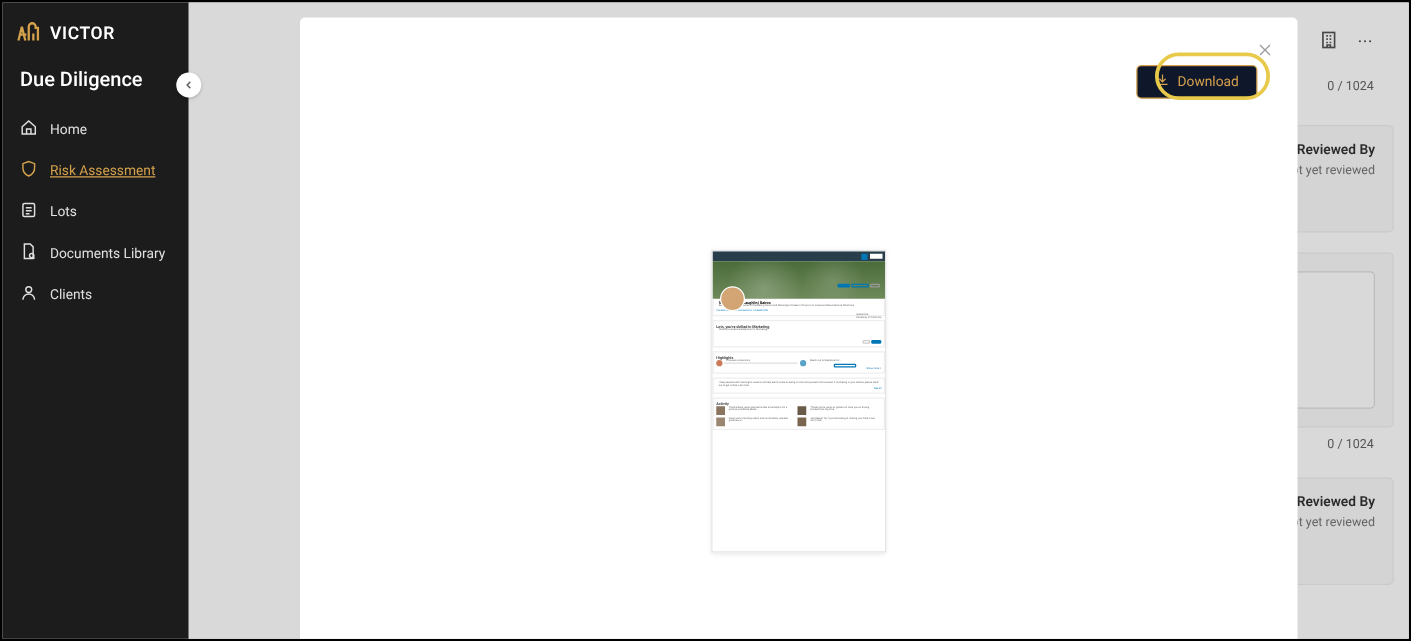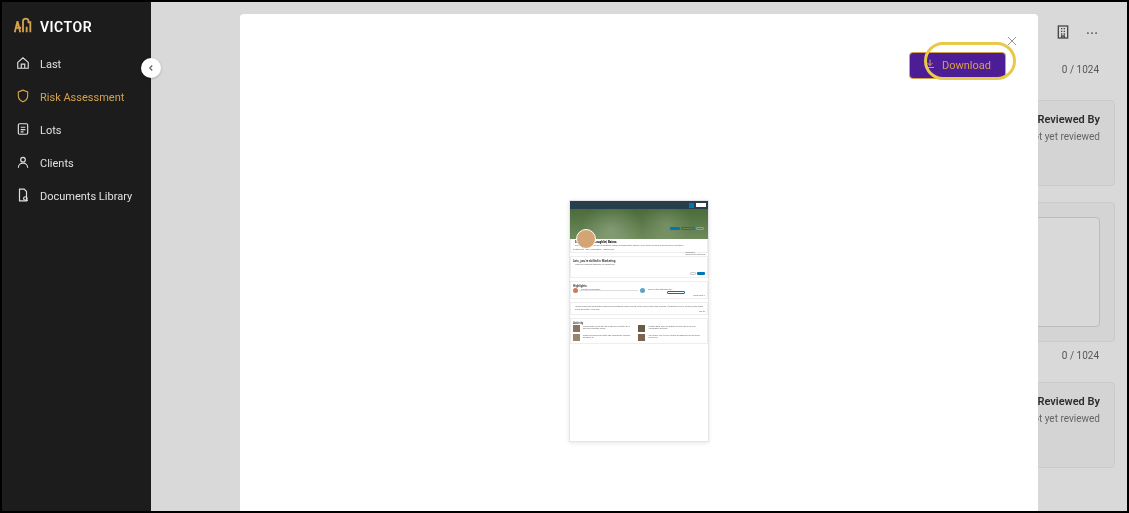--- a/index.html
+++ b/index.html
@@ -56,20 +56,21 @@
       display: flex;
       align-items: center;
       gap: 10px;
       padding: 8px 14px;
       font-size: 11px;
       color: #e0e0e0;
       cursor: pointer;
     }
     .nav-item.active {
       color: #d4a14c;
+      text-decoration: underline;
     }
     .nav-item .chevron {
       margin-left: auto;
       font-size: 9px;
     }
     .collapse-btn {
       position: absolute;
       top: 56px;
       right: -10px;
       width: 20px;
@@ -169,21 +170,21 @@
     }
     .download-btn {
       position: absolute;
       top: 38px;
       right: 32px;
       display: flex;
       align-items: center;
       gap: 6px;
       border: 1px solid #d4a14c;
       color: #d4a14c;
-      background: #4c1d95;
+      background: #0f172a;
       padding: 5px 14px;
       border-radius: 4px;
       font-size: 11px;
       cursor: pointer;
     }
     .download-highlight {
       position: absolute;
       top: 28px;
       right: 22px;
       width: 92px;
@@ -391,35 +392,36 @@
 
   <aside class="sidebar">
     <div class="brand">
       <span class="brand-icon">
         <svg width="22" height="22" viewBox="0 0 24 24" fill="none" stroke="currentColor" stroke-width="2">
           <path d="M3 20 L6 8 L9 20 M5 15 h5 M12 8 v12 M12 8 a3 3 0 0 1 6 0 v2 M16 20 v-6 M20 8 v12"></path>
         </svg>
       </span>
       <span class="brand-name">VICTOR</span>
     </div>
+    <div class="section-title">Due Diligence</div>
 
     <div class="collapse-btn">
       <svg width="10" height="10" viewBox="0 0 24 24" fill="none" stroke="#666" stroke-width="3">
         <path d="M15 18 L9 12 L15 6"></path>
       </svg>
     </div>
 
     <nav class="nav">
       <div class="nav-item">
         <span>
           <svg width="14" height="14" viewBox="0 0 24 24" fill="none" stroke="currentColor" stroke-width="2">
               <path d="M3 11 L12 3 L21 11 V21 H3 Z M9 21 V14 H15 V21"></path>
             </svg>
         </span>
-        <span>Last</span>
+        <span>Home</span>
       </div>
       <div class="nav-item active">
         <span>
           <svg width="14" height="14" viewBox="0 0 24 24" fill="none" stroke="currentColor" stroke-width="2">
               <path d="M12 2 L4 5 V11 C4 16 7 20 12 22 C17 20 20 16 20 11 V5 Z"></path>
             </svg>
         </span>
         <span>Risk Assessment</span>
       </div>
       <div class="nav-item">
@@ -427,35 +429,35 @@
           <svg width="14" height="14" viewBox="0 0 24 24" fill="none" stroke="currentColor" stroke-width="2">
               <rect x="4" y="3" width="16" height="18" rx="2"></rect>
               <path d="M8 9 h8 M8 13 h8 M8 17 h5"></path>
             </svg>
         </span>
         <span>Lots</span>
       </div>
       <div class="nav-item">
         <span>
           <svg width="14" height="14" viewBox="0 0 24 24" fill="none" stroke="currentColor" stroke-width="2">
-              <circle cx="12" cy="8" r="4"></circle>
-              <path d="M4 22 C4 17 8 14 12 14 C16 14 20 17 20 22"></path>
-            </svg>
-        </span>
-        <span>Clients</span>
-      </div>
-      <div class="nav-item">
-        <span>
-          <svg width="14" height="14" viewBox="0 0 24 24" fill="none" stroke="currentColor" stroke-width="2">
               <path d="M6 2 H14 L18 6 V22 H6 Z"></path>
               <circle cx="16" cy="18" r="3"></circle>
               <path d="M18 20 L20 22"></path>
             </svg>
         </span>
         <span>Documents Library</span>
+      </div>
+      <div class="nav-item">
+        <span>
+          <svg width="14" height="14" viewBox="0 0 24 24" fill="none" stroke="currentColor" stroke-width="2">
+              <circle cx="12" cy="8" r="4"></circle>
+              <path d="M4 22 C4 17 8 14 12 14 C16 14 20 17 20 22"></path>
+            </svg>
+        </span>
+        <span>Clients</span>
       </div>
     </nav>
   </aside>
 
   <main class="main">
     <div class="main-header-icons">
       <span class="header-icon">
         <svg width="16" height="16" viewBox="0 0 24 24" fill="none" stroke="currentColor" stroke-width="2">
             <rect x="5" y="3" width="14" height="18"></rect>
             <path d="M9 7 h2 M13 7 h2 M9 11 h2 M13 11 h2 M9 15 h2 M13 15 h2 M10 21 v-3 h4 v3"></path>

